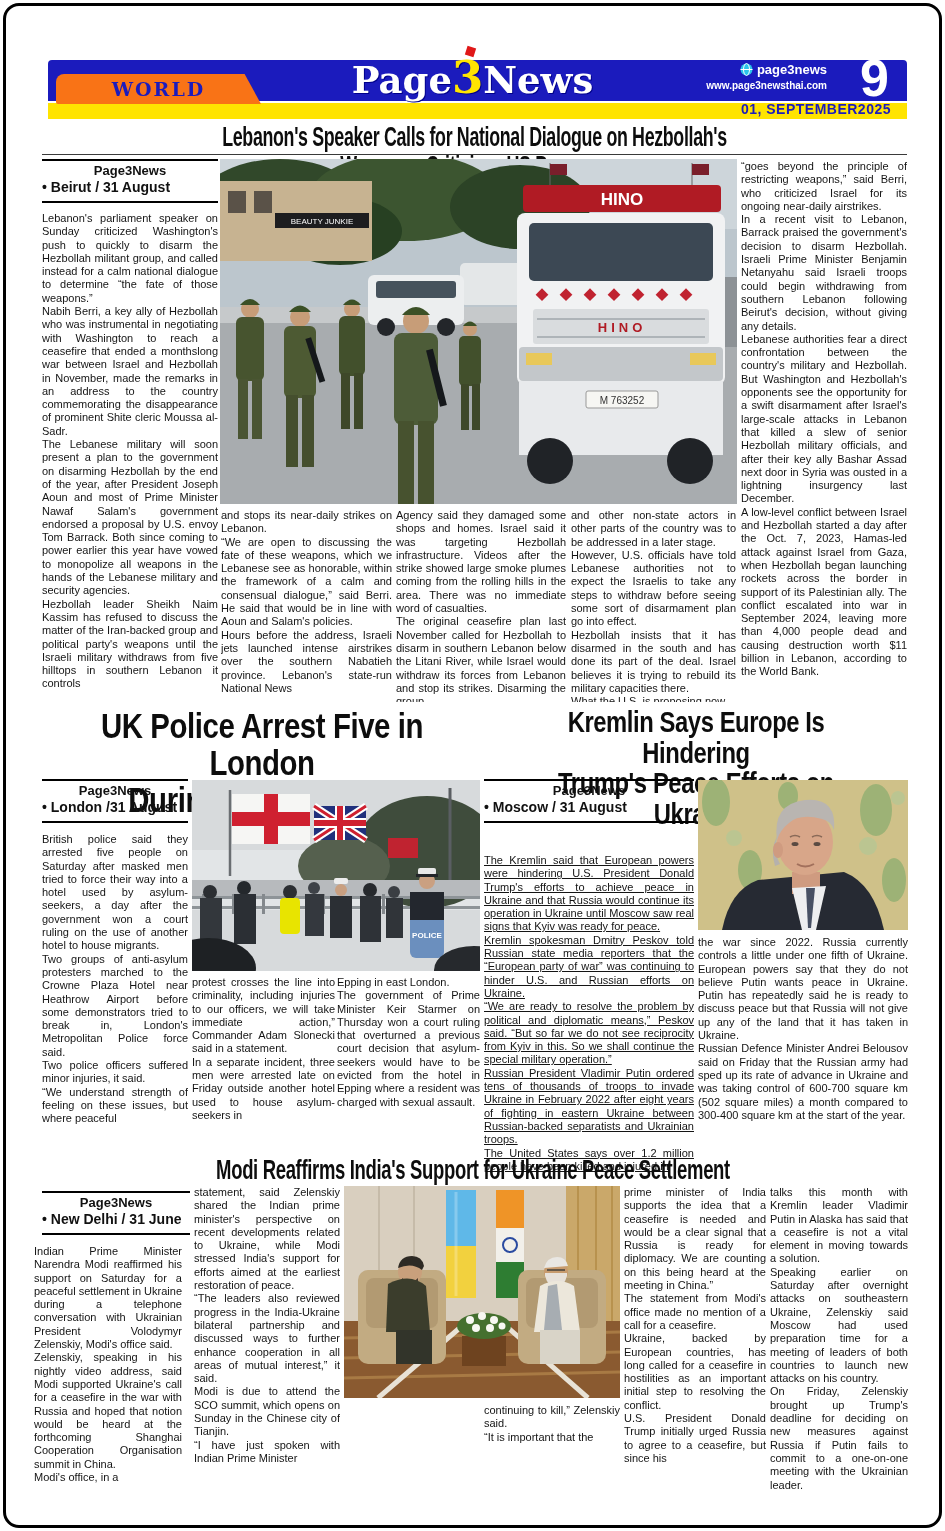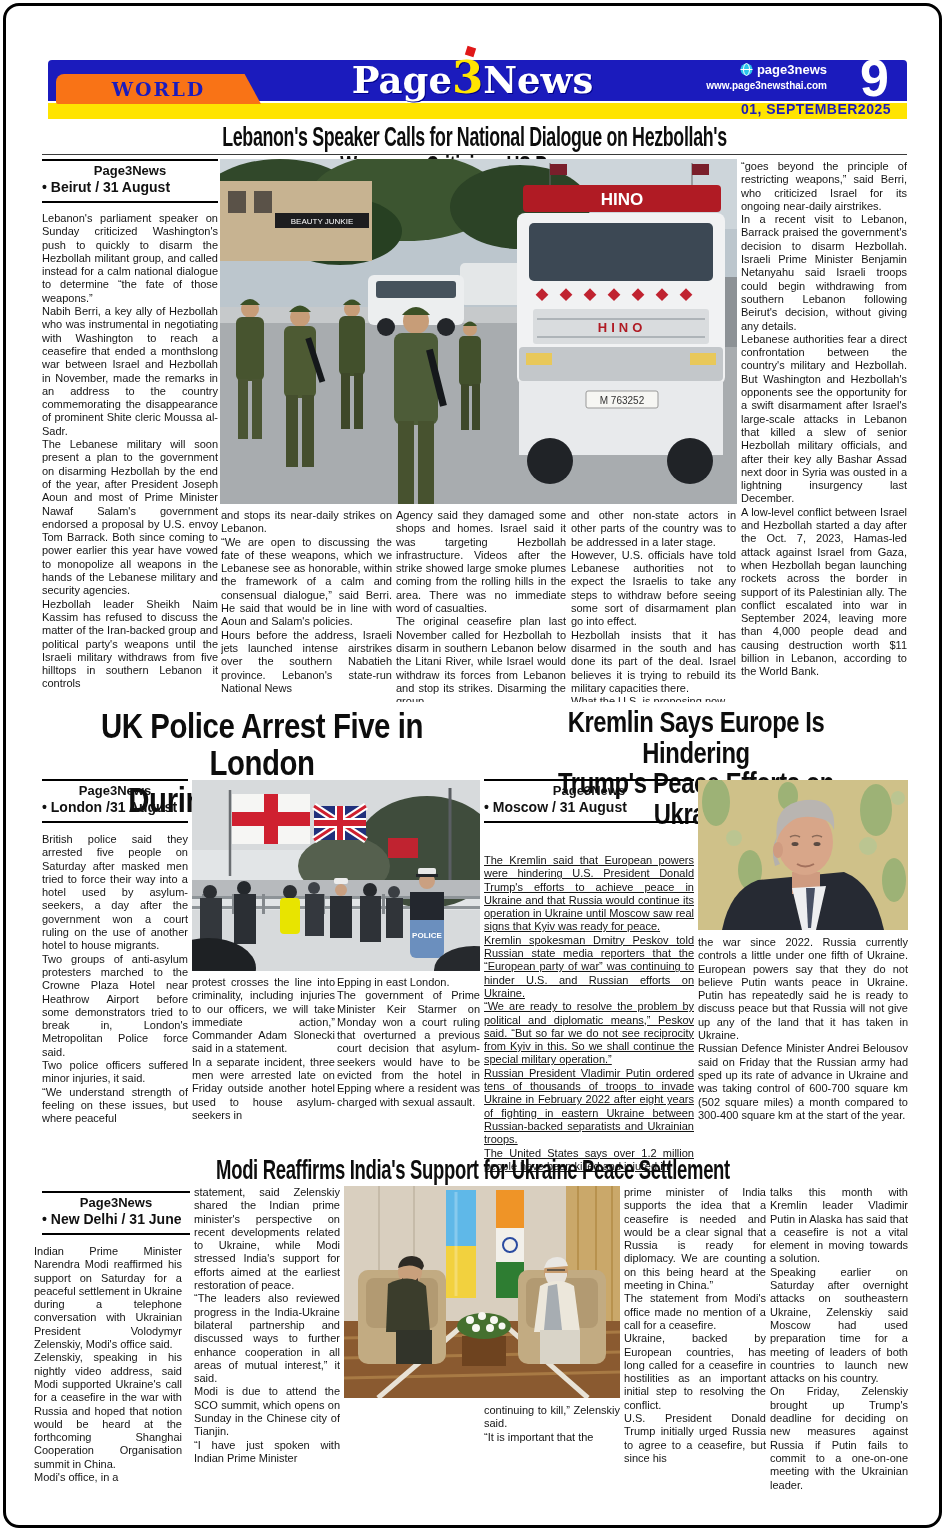--- a/index.html
+++ b/index.html
@@ -268,21 +268,21 @@
         <text x="235" y="158" font-size="8" font-weight="bold" fill="#fff" text-anchor="middle" font-family="Liberation Sans, sans-serif">POLICE</text>
       </g>
       <ellipse cx="16" cy="188" rx="48" ry="30" fill="#1e2124"></ellipse>
       <ellipse cx="282" cy="190" rx="40" ry="24" fill="#26292d"></ellipse>
     </svg>
   </div>
 
   <div class="bt" style="left:192px;top:976px;width:143px;height:178px;">protest crosses the line into criminality, including injuries to our officers, we will take immediate action,” Commander Adam Slonecki said in a statement.
 In a separate incident, three men were arrested late on Friday outside another hotel used to house asylum-seekers in</div>
   <div class="bt" style="left:337px;top:976px;width:143px;height:178px;">Epping in east London.
-The government of Prime Minister Keir Starmer on Monday won a court ruling that overturned a previous court decision that asylum-seekers would have to be evicted from the hotel in Epping where a resident was charged with sexual assault.</div>
+The government of Prime Minister Keir Starmer on Thursday won a court ruling that overturned a previous court decision that asylum-seekers would have to be evicted from the hotel in Epping where a resident was charged with sexual assault.</div>
 
   <div class="hl" style="left:484px;top:707px;width:424px;font-size:29px;">
     <div class="t" style="transform:scaleX(.82);">Kremlin Says Europe Is Hindering
 Trump's Peace Efforts on Ukraine</div>
   </div>
   <div class="byline" style="left:484px;top:779px;width:210px;">
     <span class="b">Page3News</span>
     <span class="l">• Moscow / 31 August</span>
   </div>
   <div class="bt" style="left:484px;top:854px;width:210px;height:322px;text-decoration:underline;">The Kremlin said that European powers were hindering U.S. President Donald Trump's efforts to achieve peace in Ukraine and that Russia would continue its operation in Ukraine until Moscow saw real signs that Kyiv was ready for peace.

